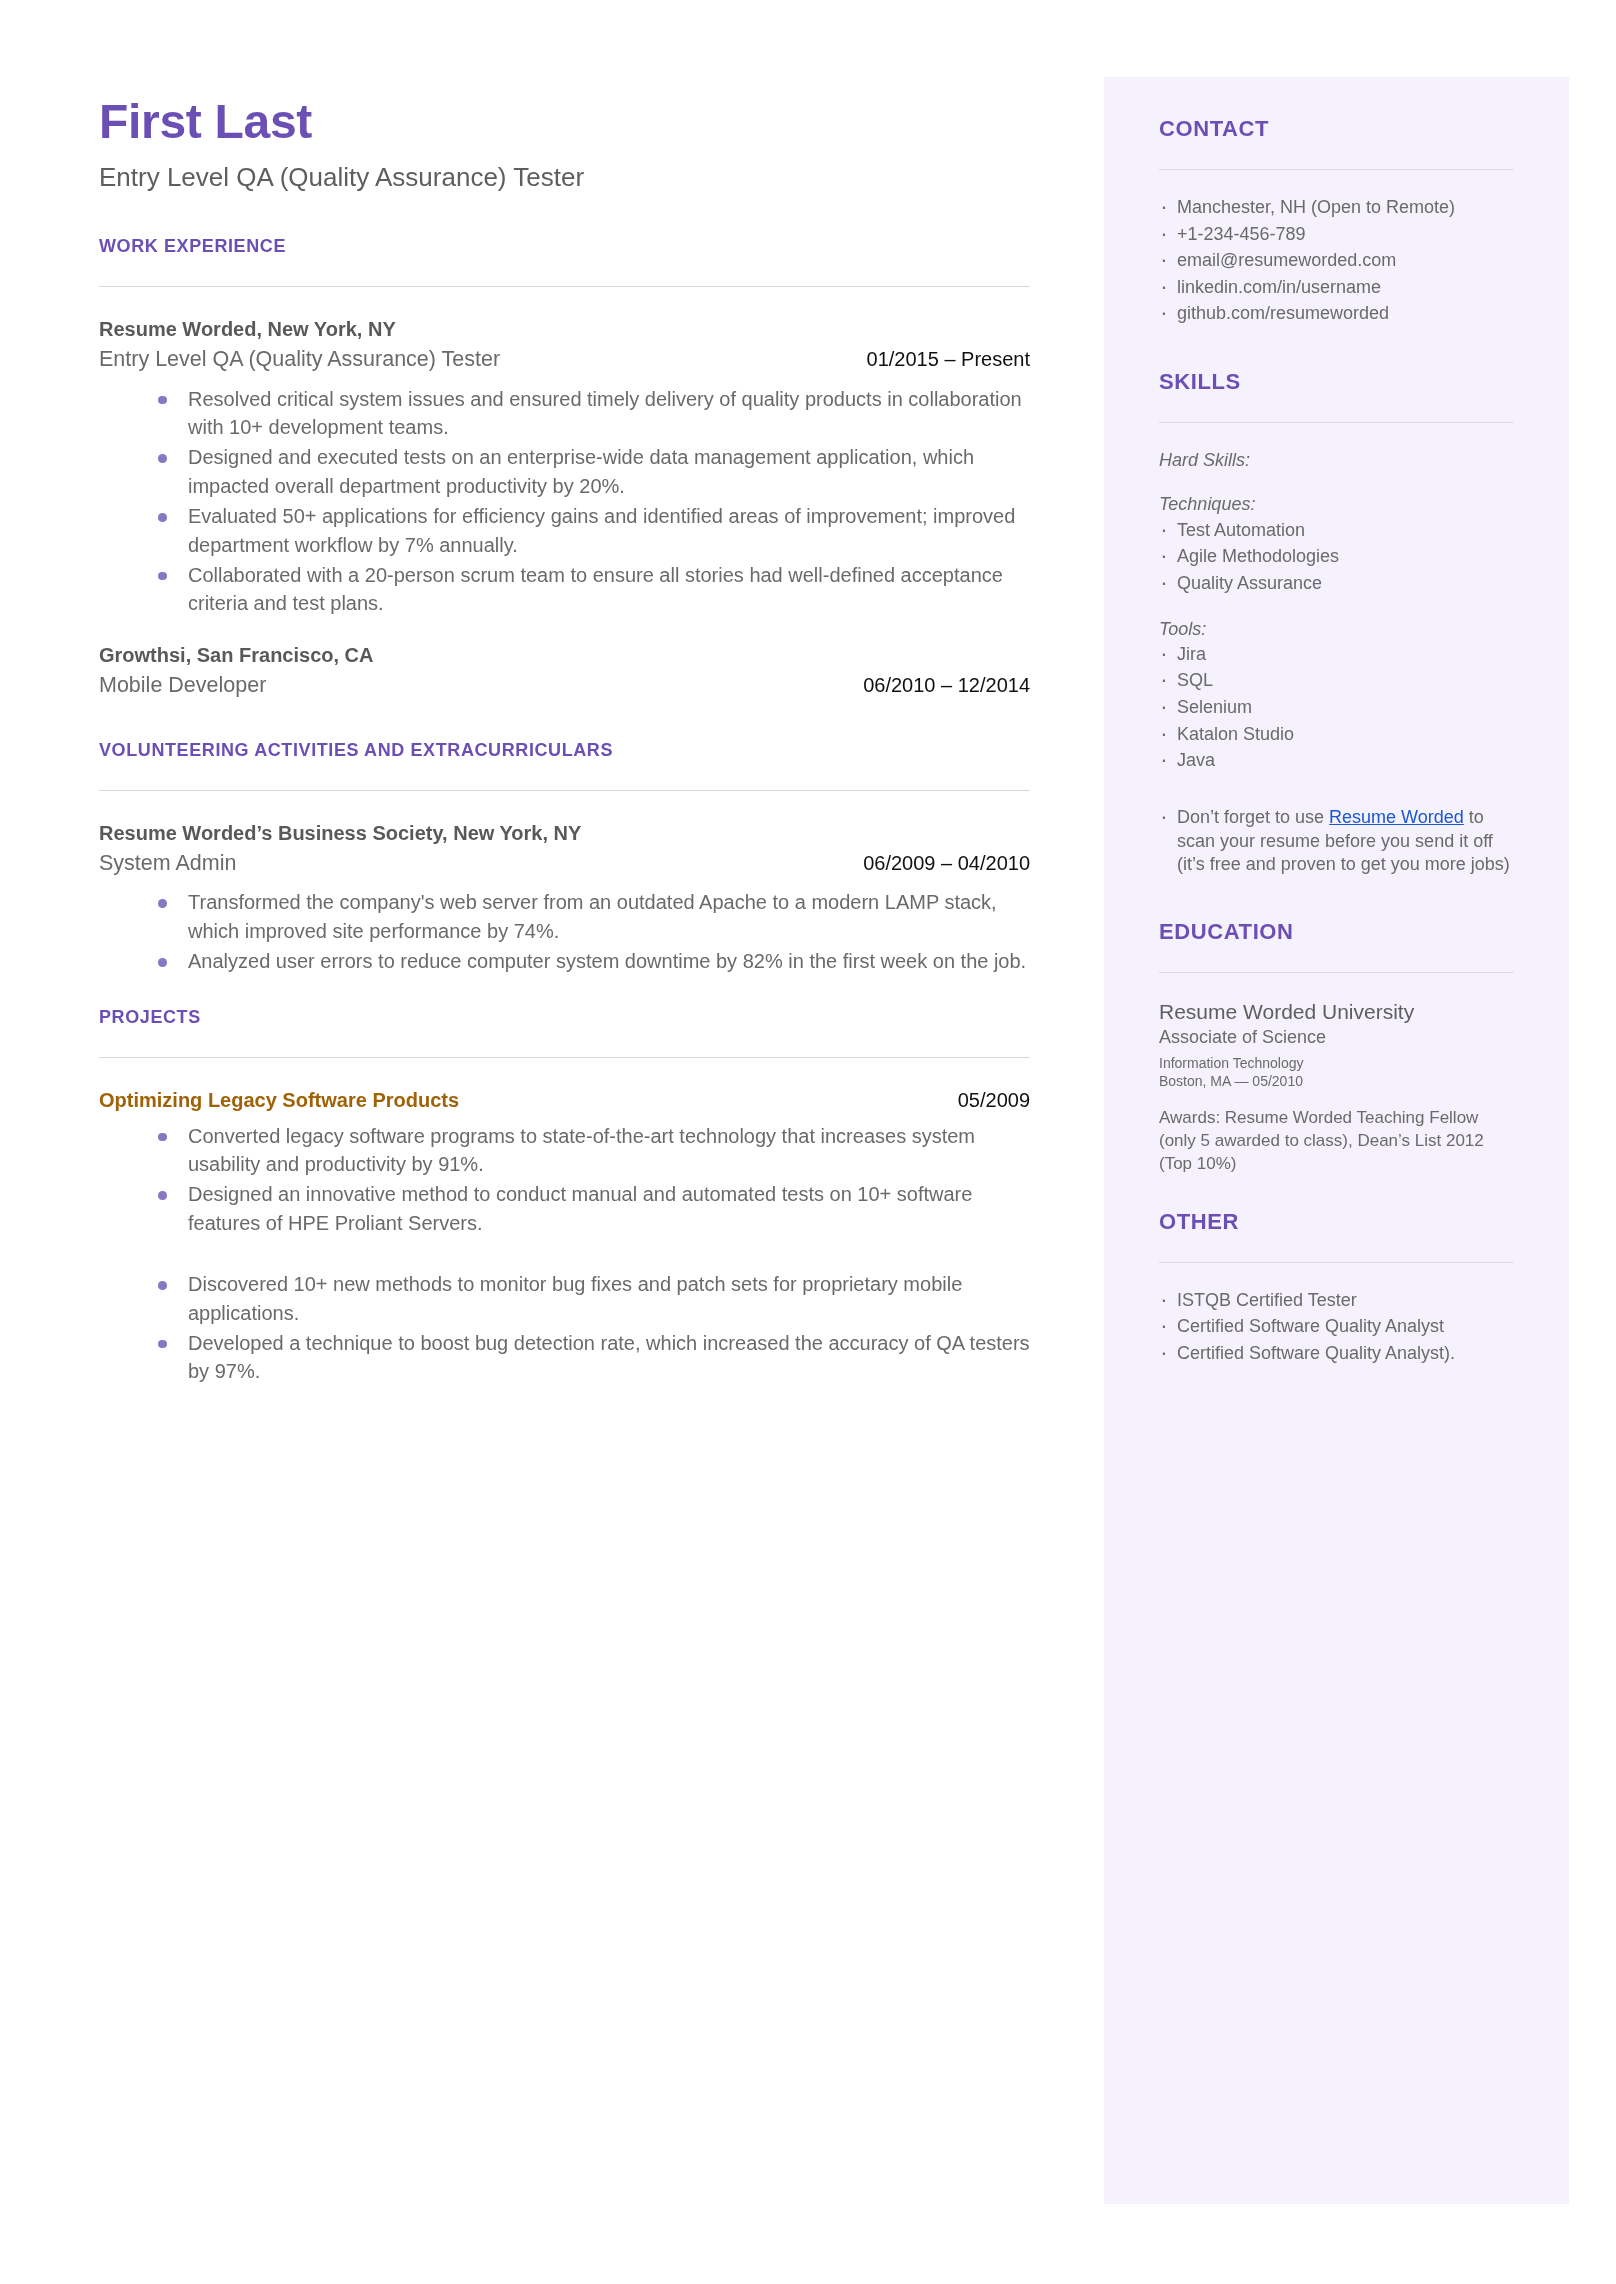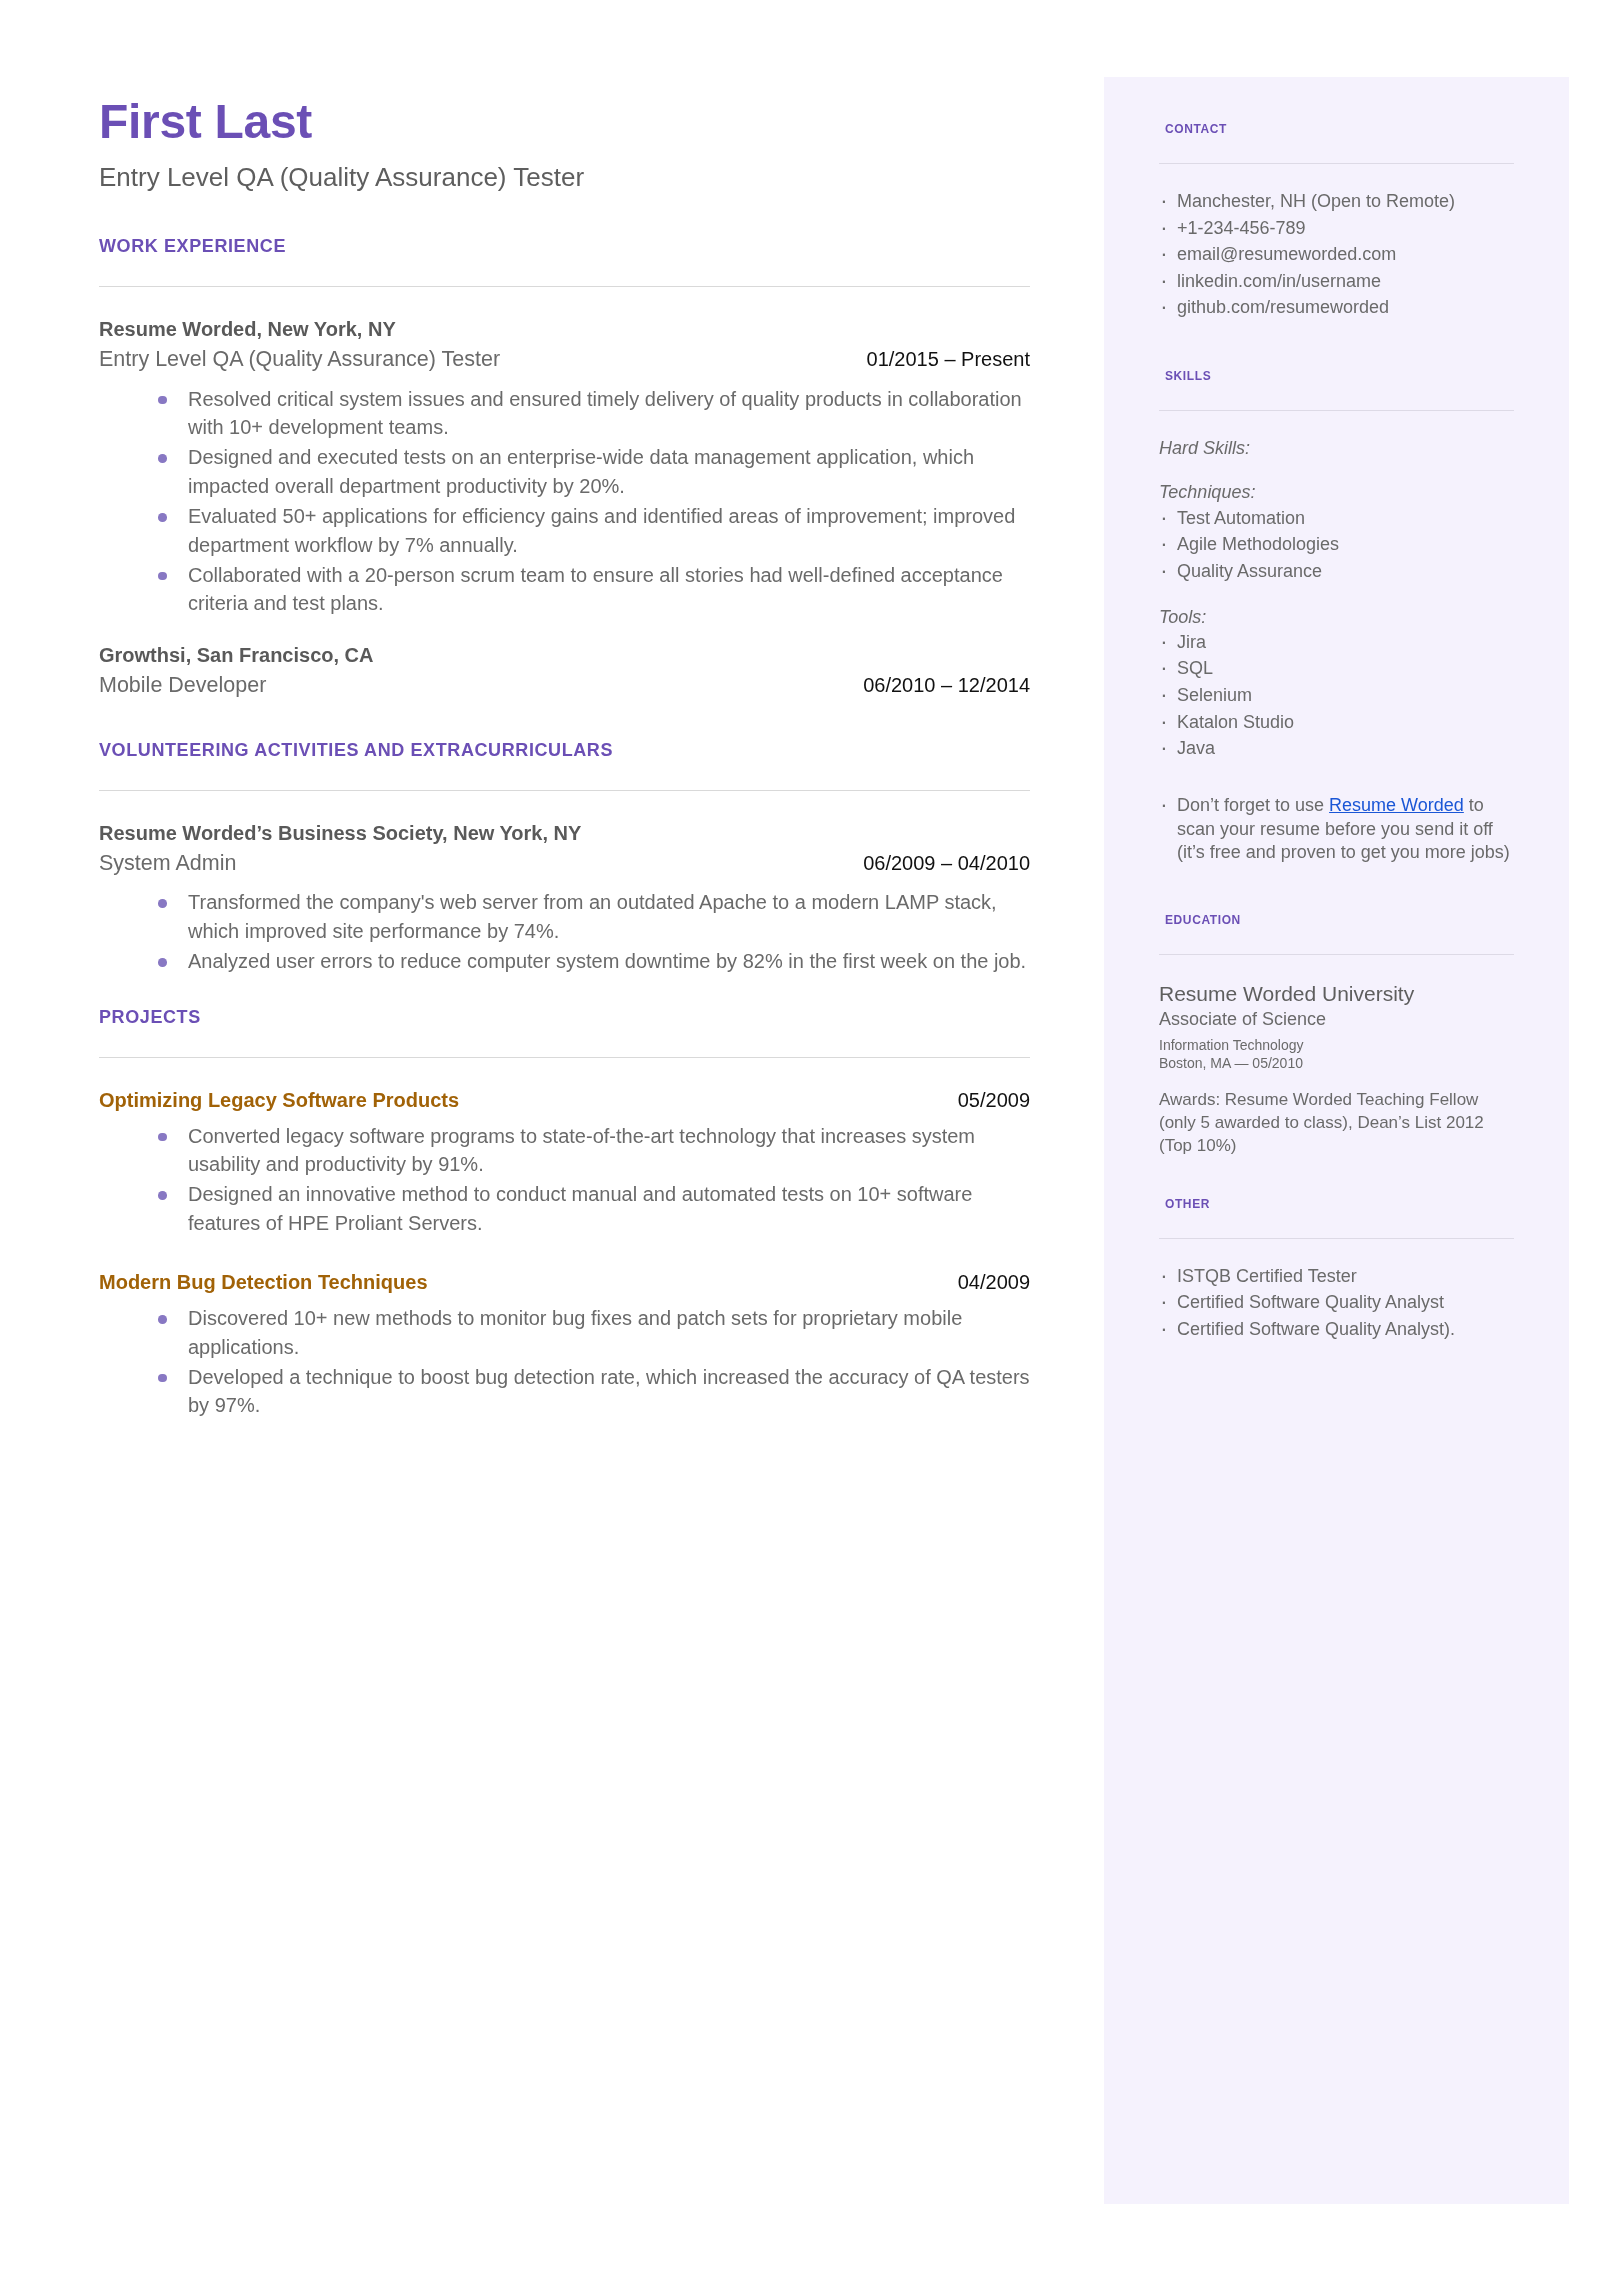--- a/index.html
+++ b/index.html
@@ -140,24 +140,24 @@
     background: #8878c3;
   }
 
   .gap-entry { height: 23.4px; }
   .gap-sec   { height: 29px; }
   .gap-proj  { height: 31px; }
 
   
   .side-head {
     color: #6b4fb5;
-    font-size: 12px;
+    font-size: 22px;
     font-weight: bold;
     letter-spacing: 0.6px;
-    margin: 6px;
+    margin: 0;
   }
   .side-rule {
     border: 0;
     border-top: 1.3px solid #dddae6;
     margin: 27px 0 26px 0;
   }
   ul.side-list {
     list-style: none;
     margin: 0;
     padding: 0;
@@ -285,24 +285,20 @@
       </div>
       <ul class="bullets">
         <li>Converted legacy software programs to state-of-the-art technology that increases system usability and productivity by 91%.</li>
         <li>Designed an innovative method to conduct manual and automated tests on 10+ software features of HPE Proliant Servers.</li>
       </ul>
     </div>
 
     <div class="gap-proj"></div>
 
     <div class="entry">
-      <div class="proj-row">
-        <div class="proj-title">Modern Bug Detection Techniques</div>
-        <div class="entry-date">04/2009</div>
-      </div>
       <ul class="bullets">
         <li>Discovered 10+ new methods to monitor bug fixes and patch sets for proprietary mobile applications.</li>
         <li>Developed a technique to boost bug detection rate, which increased the accuracy of QA testers by 97%.</li>
       </ul>
     </div>
 
   </div>
 
   <div class="sidebar-panel">
 

